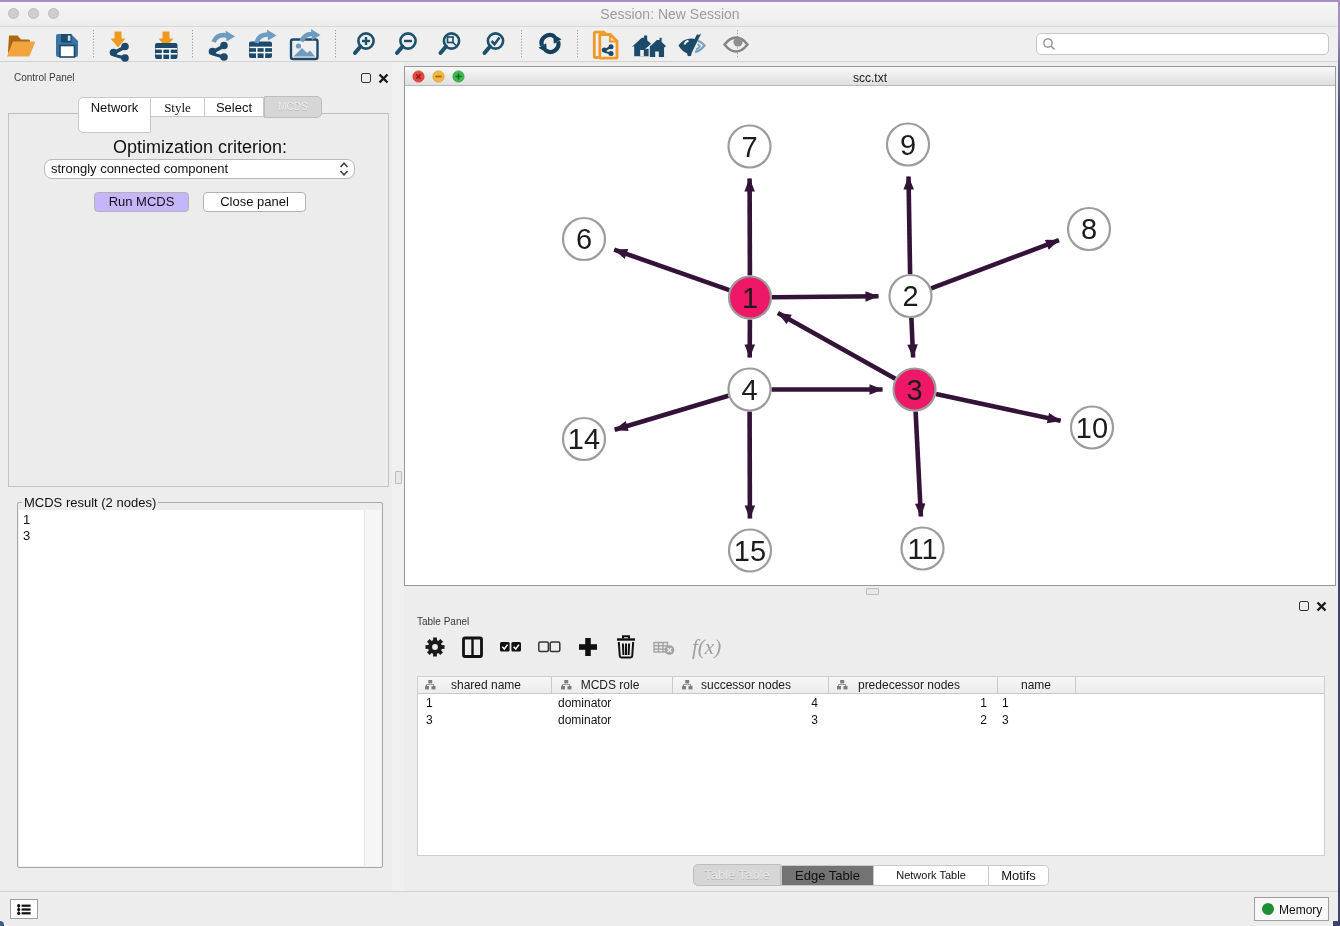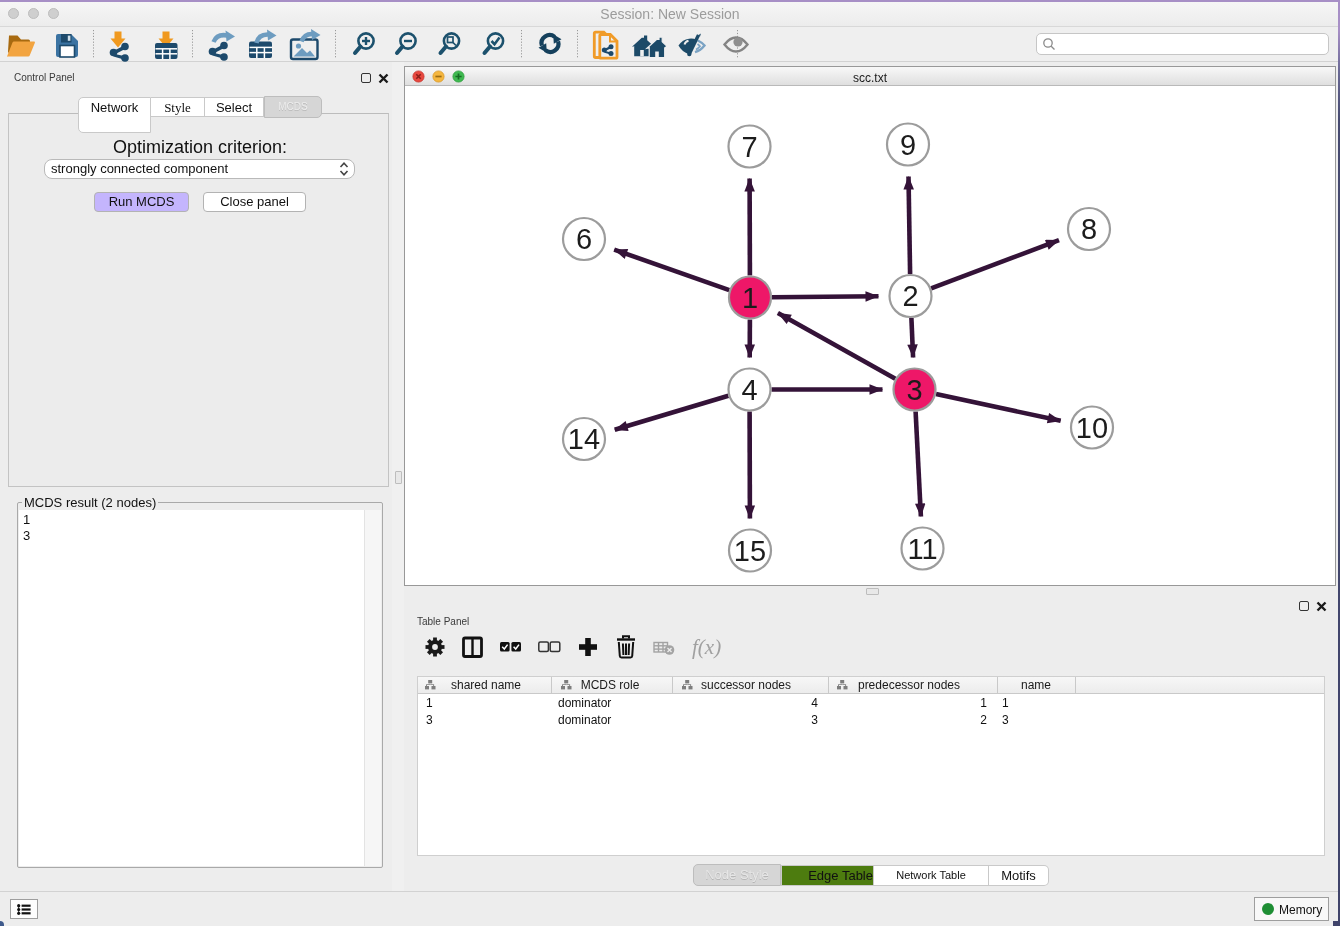--- a/index.html
+++ b/index.html
@@ -376,22 +376,22 @@
       <text x="570" y="31" text-anchor="end">1</text>
       <text x="585" y="31">1</text>
 <text x="9" y="48">3</text>
       <text x="141" y="48">dominator</text>
 <text x="401" y="48" text-anchor="end">3</text>
       <text x="570" y="48" text-anchor="end">2</text>
       <text x="585" y="48">3</text>
 </g>
 </svg>
 
-<div class="abs" style="left:693px;top:864px;width:88px;height:22px;background:#d6d6d6;border:1px solid #bdbdbd;border-radius:5px 0 0 5px;font-size:13px;color:#e6e6e6;text-align:center;line-height:20px;text-shadow:0 1px 0 #b5b5b5;">Node Style</div>
-<div class="abs" style="left:781px;top:865px;width:93px;height:21px;background:#4d7c0f;border:1px solid #c9c9c9;font-size:13px;color:#111;text-align:right;line-height:19px;">Edge Table</div>
+<div class="abs" style="left:693px;top:864px;width:88px;height:22px;background:#d6d6d6;border:1px solid #bdbdbd;border-radius:5px 0 0 5px;font-size:13px;color:#e6e6e6;text-align:center;line-height:20px;text-shadow:0 1px 0 #b5b5b5;">Table Table</div>
+<div class="abs" style="left:781px;top:865px;width:93px;height:21px;background:#737373;border:1px solid #c9c9c9;font-size:13px;color:#111;text-align:center;line-height:19px;">Edge Table</div>
 <div class="abs" style="left:874px;top:865px;width:115px;height:21px;background:#fff;border:1px solid #c9c9c9;border-left:none;font-size:11px;color:#111;text-align:center;line-height:19px;">Network Table</div>
 <div class="abs" style="left:989px;top:865px;width:60px;height:21px;background:#fff;border:1px solid #c9c9c9;border-left:none;border-radius:0 5px 5px 0;font-size:13px;color:#111;text-align:center;line-height:19px;">Motifs</div>
 
 <div class="abs" style="left:0;top:891px;width:1340px;height:35px;background:#ededed;border-top:1px solid #d2d2d2;"></div>
 <div class="abs" style="left:10px;top:899px;width:28px;height:20px;background:#fdfdfd;border:1px solid #9e9e9e;"></div>
 <svg class="abs" style="left:17px;top:904px;" width="14" height="11" viewBox="0 0 14 11">
 <g fill="#111">
       <circle cx="1.7" cy="1.7" r="1.6"></circle>
       <circle cx="1.7" cy="5.5" r="1.6"></circle>
       <circle cx="1.7" cy="9.3" r="1.6"></circle>

